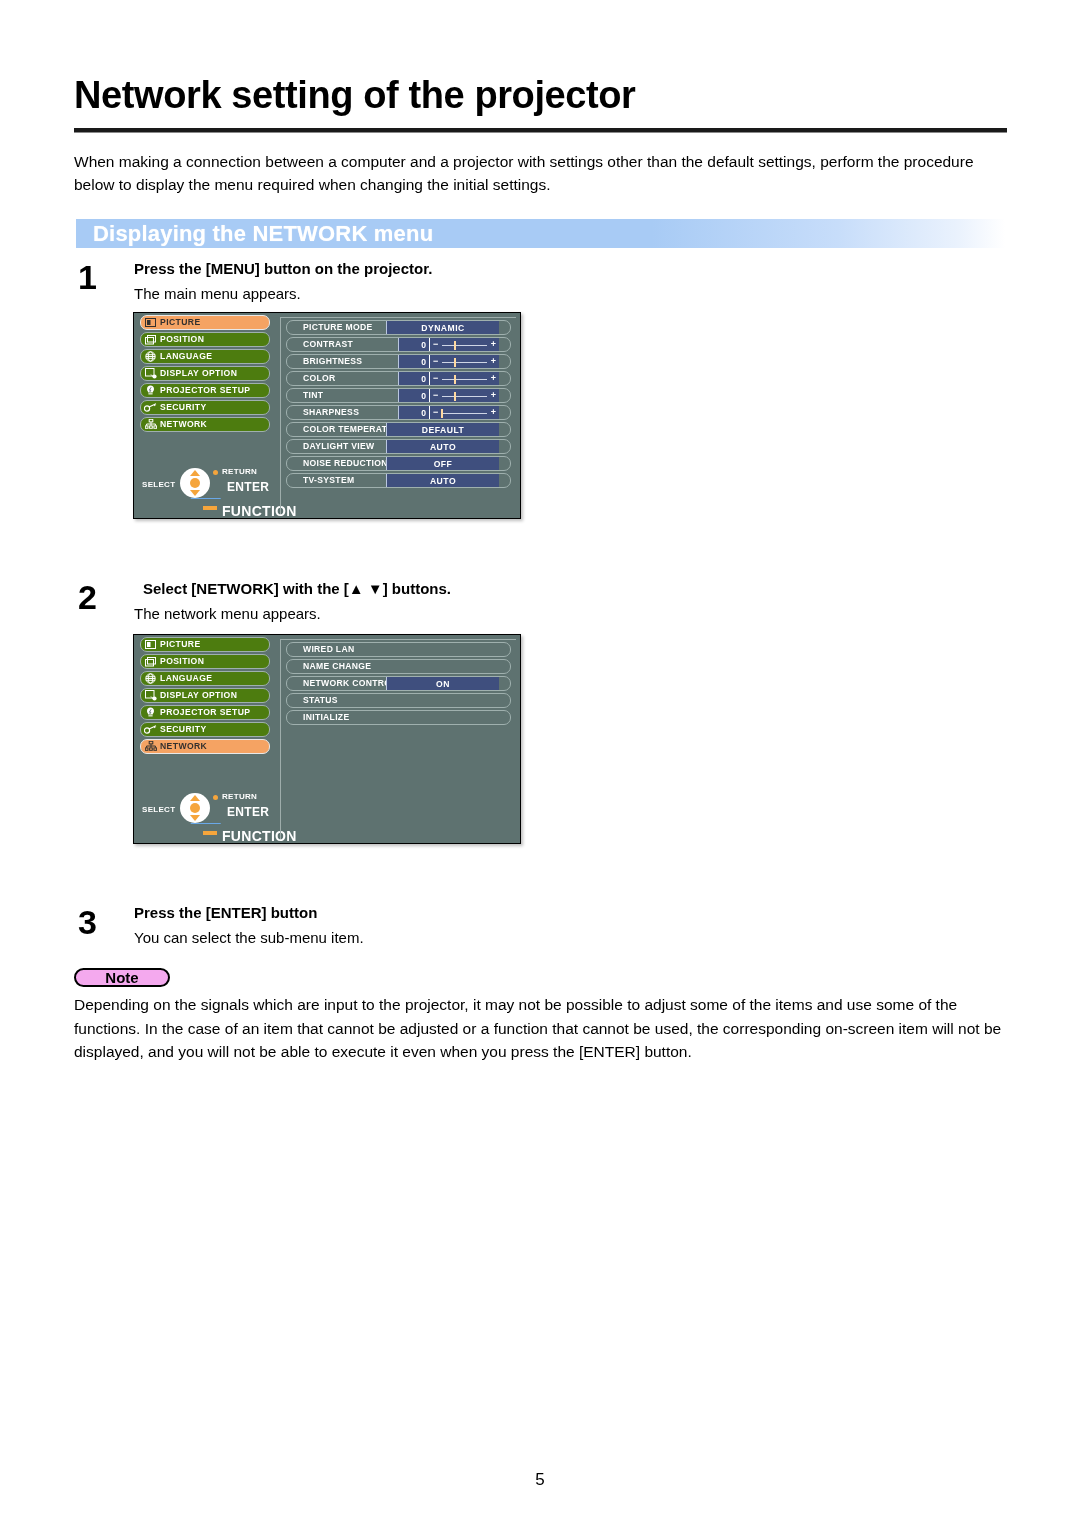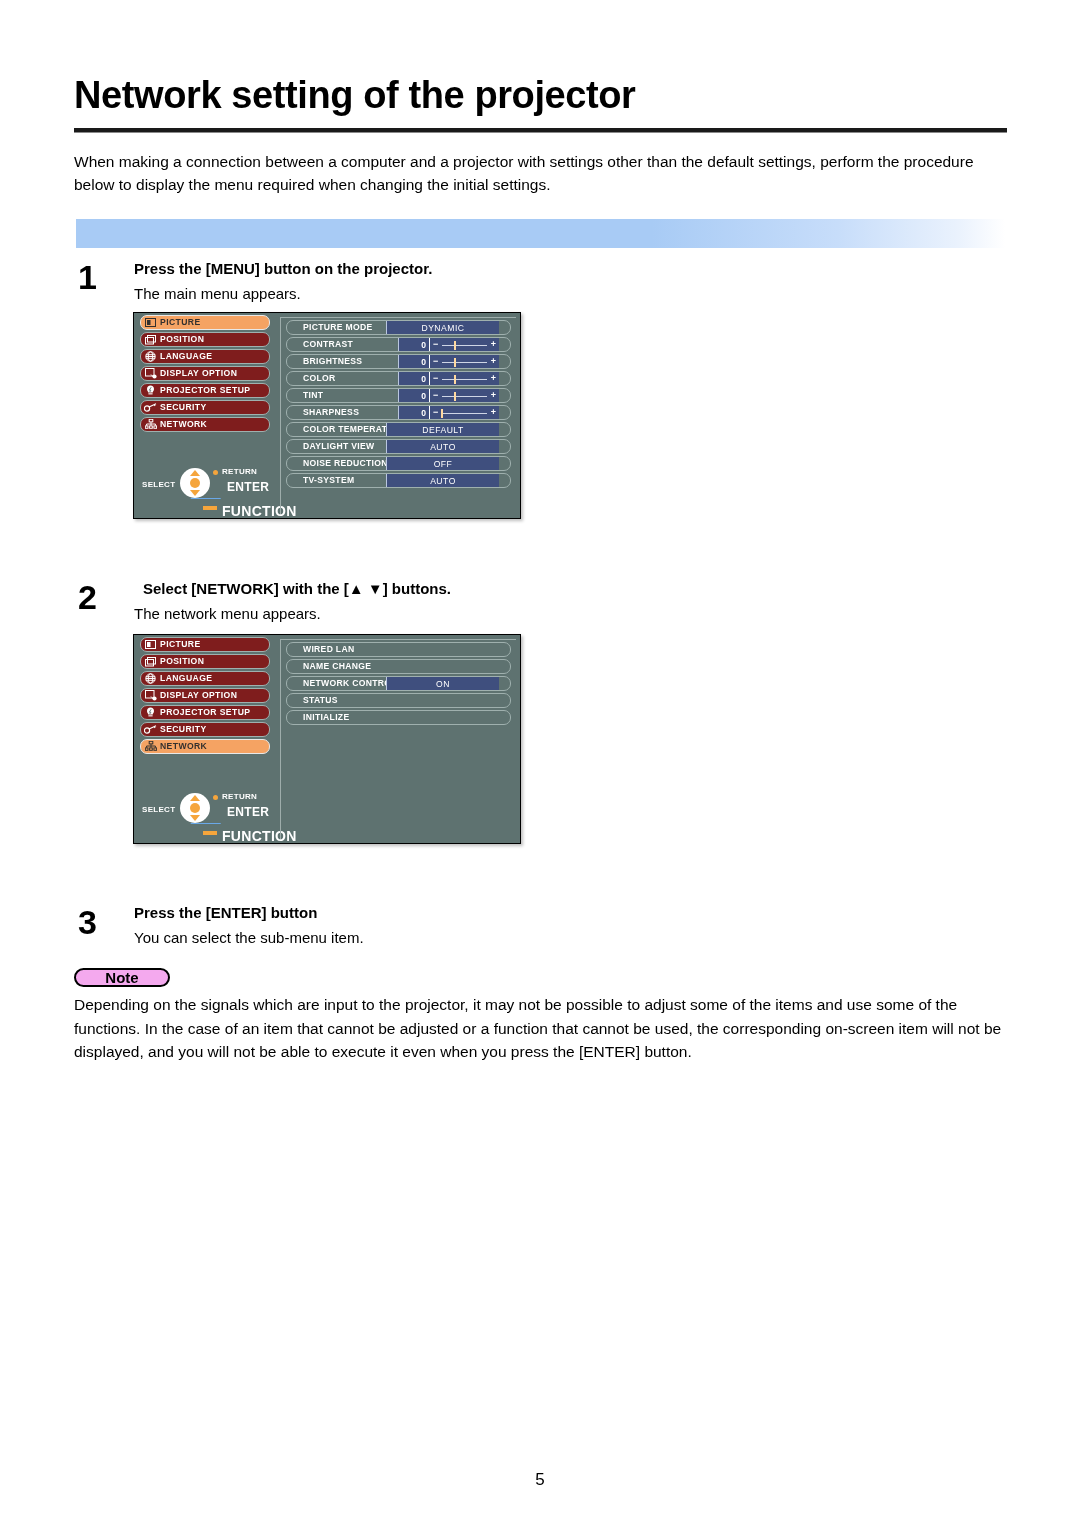--- a/index.html
+++ b/index.html
@@ -134,21 +134,21 @@
     box-sizing: border-box;
   }
 
   
   .mrow {
     position: relative;
     margin: 2px 6px 0 6px;
     height: 15px;
     border: 1px solid #9fb0ae;
     border-radius: 7px;
-    background: #7f1d1d;
+    background: #4d7c0f;
     display: flex;
     align-items: center;
     box-sizing: border-box;
   }
   .mrow.sel {
     background: #f5a363;
     border-color: #e8e8e8;
   }
   .mrow .mico {
     width: 15px;
@@ -194,21 +194,21 @@
   }
   .rval {
     position: absolute;
     right: 11px;
     top: 0px;
     bottom: 0px;
     width: 112px;
     background: #3f4f7e;
     color: #ffffff;
     font-size: 8.6px;
-    font-weight: normal;
+    font-weight: bold;
     display: flex;
     align-items: center;
     justify-content: center;
     letter-spacing: 0.5px;
     border-left: 1px solid #b9c6e0;
   }
   .rnum {
     position: absolute;
     right: 81px;
     top: 0; bottom: 0;
@@ -381,20 +381,21 @@
 <body>
 
 <div class="page">
 
   <div class="doc-title">Network setting of the projector</div>
   <div class="title-rule"></div>
 
   <div class="intro">When making a connection between a computer and a projector with settings other than the default settings, perform the procedure below to display the menu required when changing the initial settings.</div>
 
   <div class="section-banner"></div>
+  <div class="section-banner-text">Displaying the NETWORK menu</div>
 
   <div class="step-num s1-num">1</div>
   <div class="step-title s1-tit">Press the [MENU] button on the projector.</div>
   <div class="step-sub s1-sub">The main menu appears.</div>
 
   <div class="osd osd-1">
     <div class="osd-left">
       <div id="osd1-left">
           <div class="mrow sel">
             <span class="mico">

